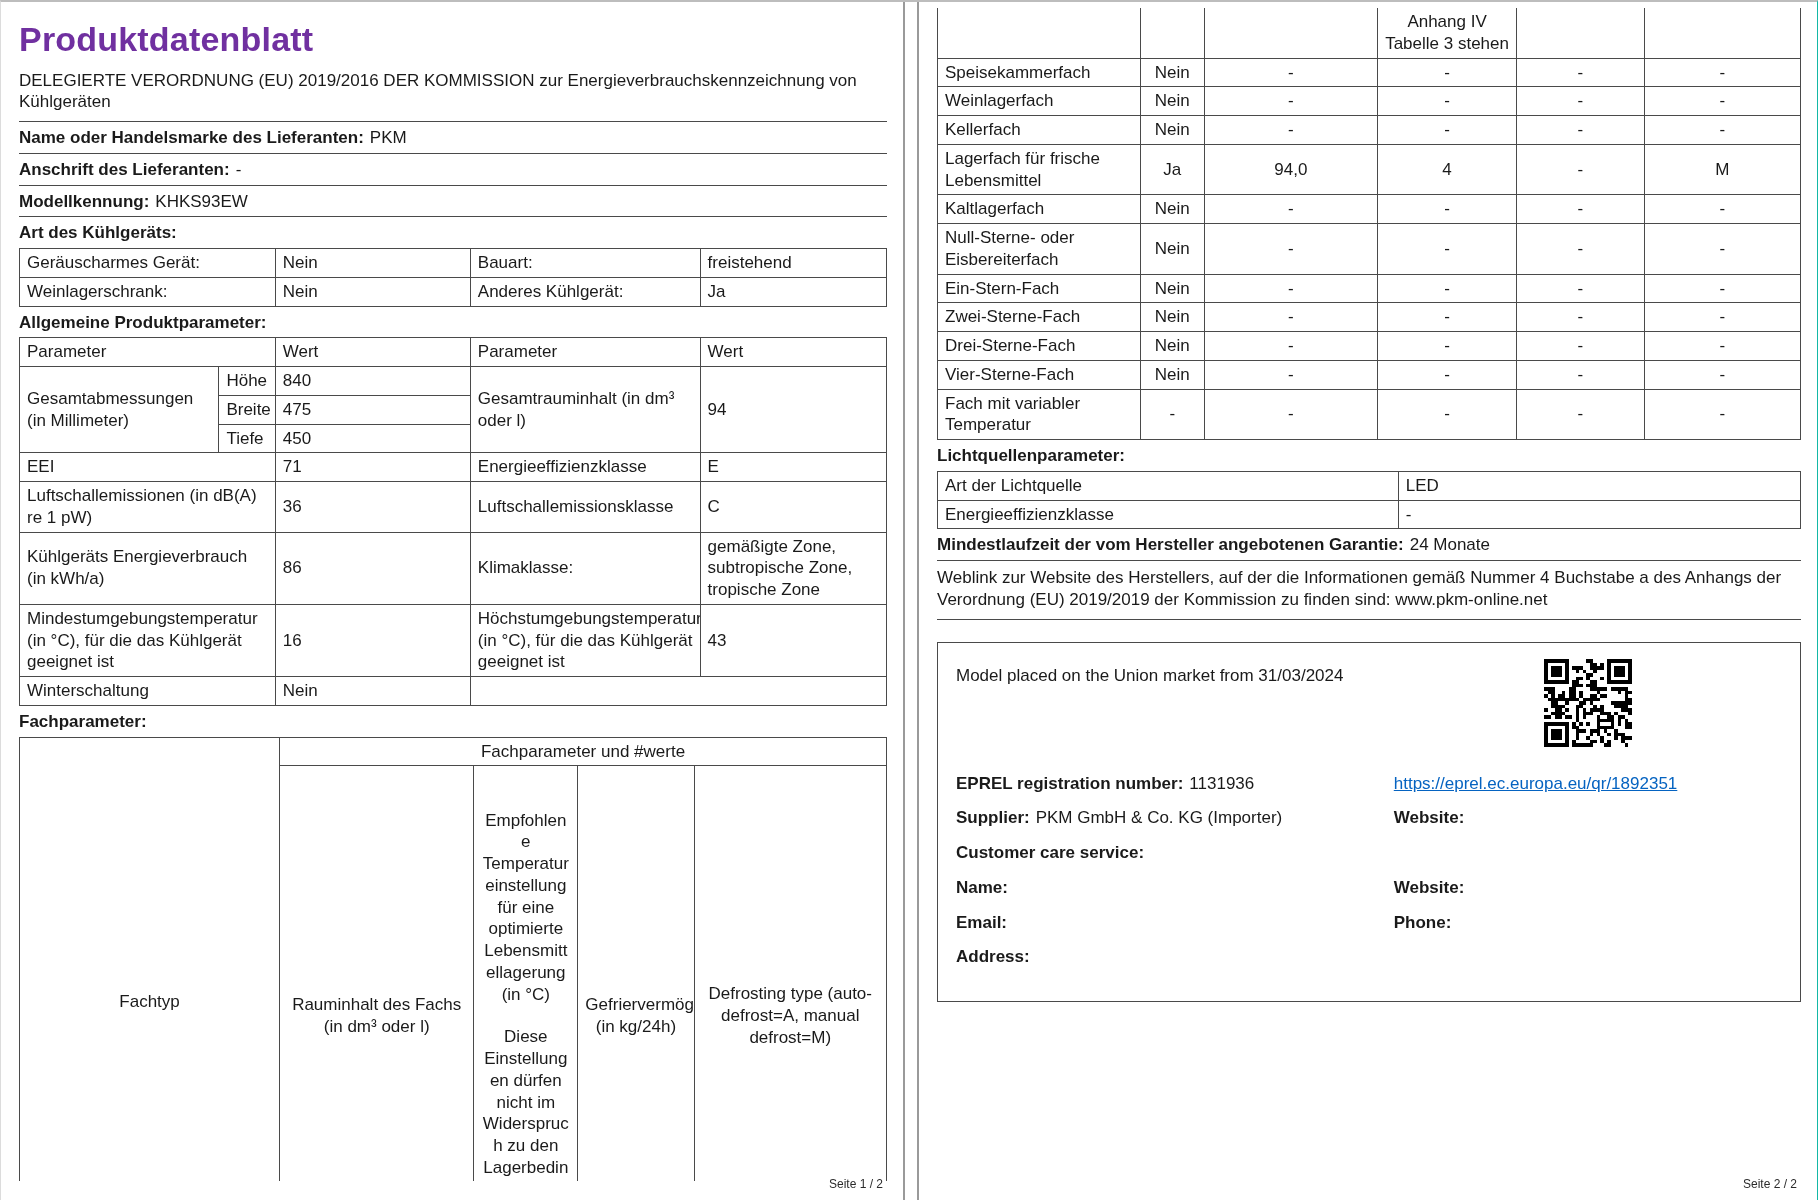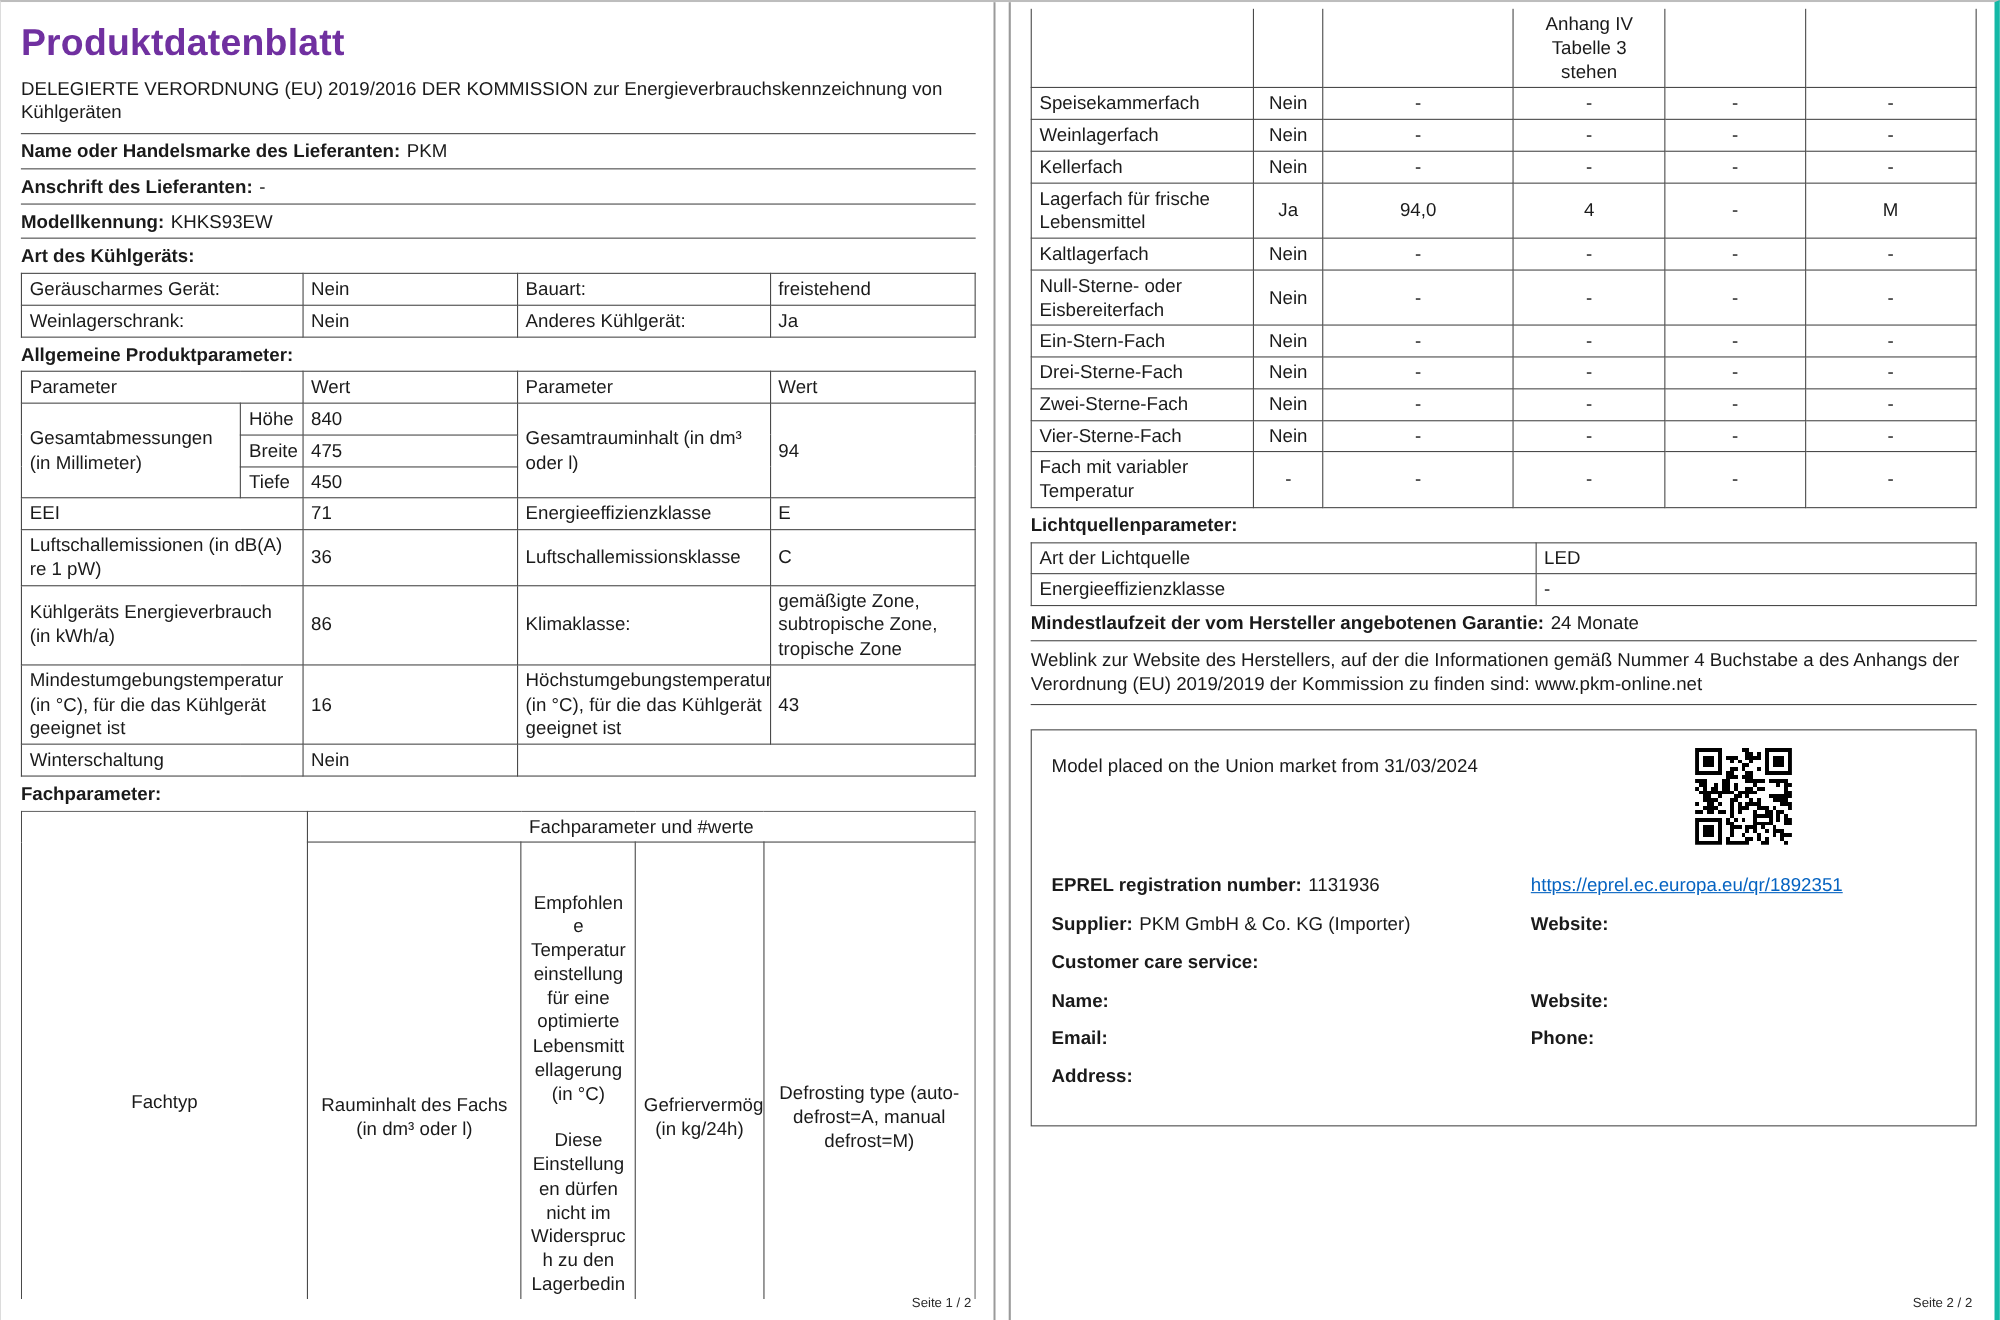--- a/index.html
+++ b/index.html
@@ -3,21 +3,21 @@
 <meta charset="utf-8">
 <style>
   * { margin:0; padding:0; box-sizing:border-box; }
   html,body { background:#ffffff; }
   body {
     width:1818px; height:1200px; overflow:hidden;
     font-family:"Liberation Sans", sans-serif;
     font-size:17px; line-height:1.28; color:#1a1a1a;
   }
   .canvas { position:relative; width:1818px; height:1200px; display:flex;
-    border-top:2px solid #bdbdbd; border-left:1px solid #dcdcdc; border-right:5px solid #14b8a6; background:#fff; }
+    border-top:2px solid #bdbdbd; border-left:1px solid #dcdcdc; border-right:1px solid #14b8a6; background:#fff; }
   .page { position:relative; height:1198px; background:#fff; }
   .page1 { width:902px; padding:14px 16px 0 18px; }
   .page2 { flex:1; padding:6px 16px 0 18px; }
   .divider { width:16px; height:1198px; border-left:2px solid #9a9a9a; border-right:2px solid #9a9a9a; background:#fff; }
 
   .doc-title { font-size:34px; font-weight:700; color:#7030a0; margin:2px 0 8px 0; letter-spacing:0.2px; }
   .subtitle { padding-bottom:8px; border-bottom:1px solid #4a4a4a; }
 
   .field-row { padding:5px 0 4px 0; border-bottom:1px solid #4a4a4a; }
   .field-row b { margin-right:6px; }
@@ -277,29 +277,29 @@
         </tr>
         <tr>
           <td>Ein-Stern-Fach</td>
           <td class="center">Nein</td>
           <td class="center">-</td>
           <td class="center">-</td>
           <td class="center">-</td>
           <td class="center">-</td>
         </tr>
         <tr>
+          <td>Zwei-Sterne-Fach</td>
+          <td class="center">Nein</td>
+          <td class="center">-</td>
+          <td class="center">-</td>
+          <td class="center">-</td>
+          <td class="center">-</td>
+        </tr>
+        <tr>
           <td>Drei-Sterne-Fach</td>
-          <td class="center">Nein</td>
-          <td class="center">-</td>
-          <td class="center">-</td>
-          <td class="center">-</td>
-          <td class="center">-</td>
-        </tr>
-        <tr>
-          <td>Zwei-Sterne-Fach</td>
           <td class="center">Nein</td>
           <td class="center">-</td>
           <td class="center">-</td>
           <td class="center">-</td>
           <td class="center">-</td>
         </tr>
         <tr>
           <td>Vier-Sterne-Fach</td>
           <td class="center">Nein</td>
           <td class="center">-</td>

